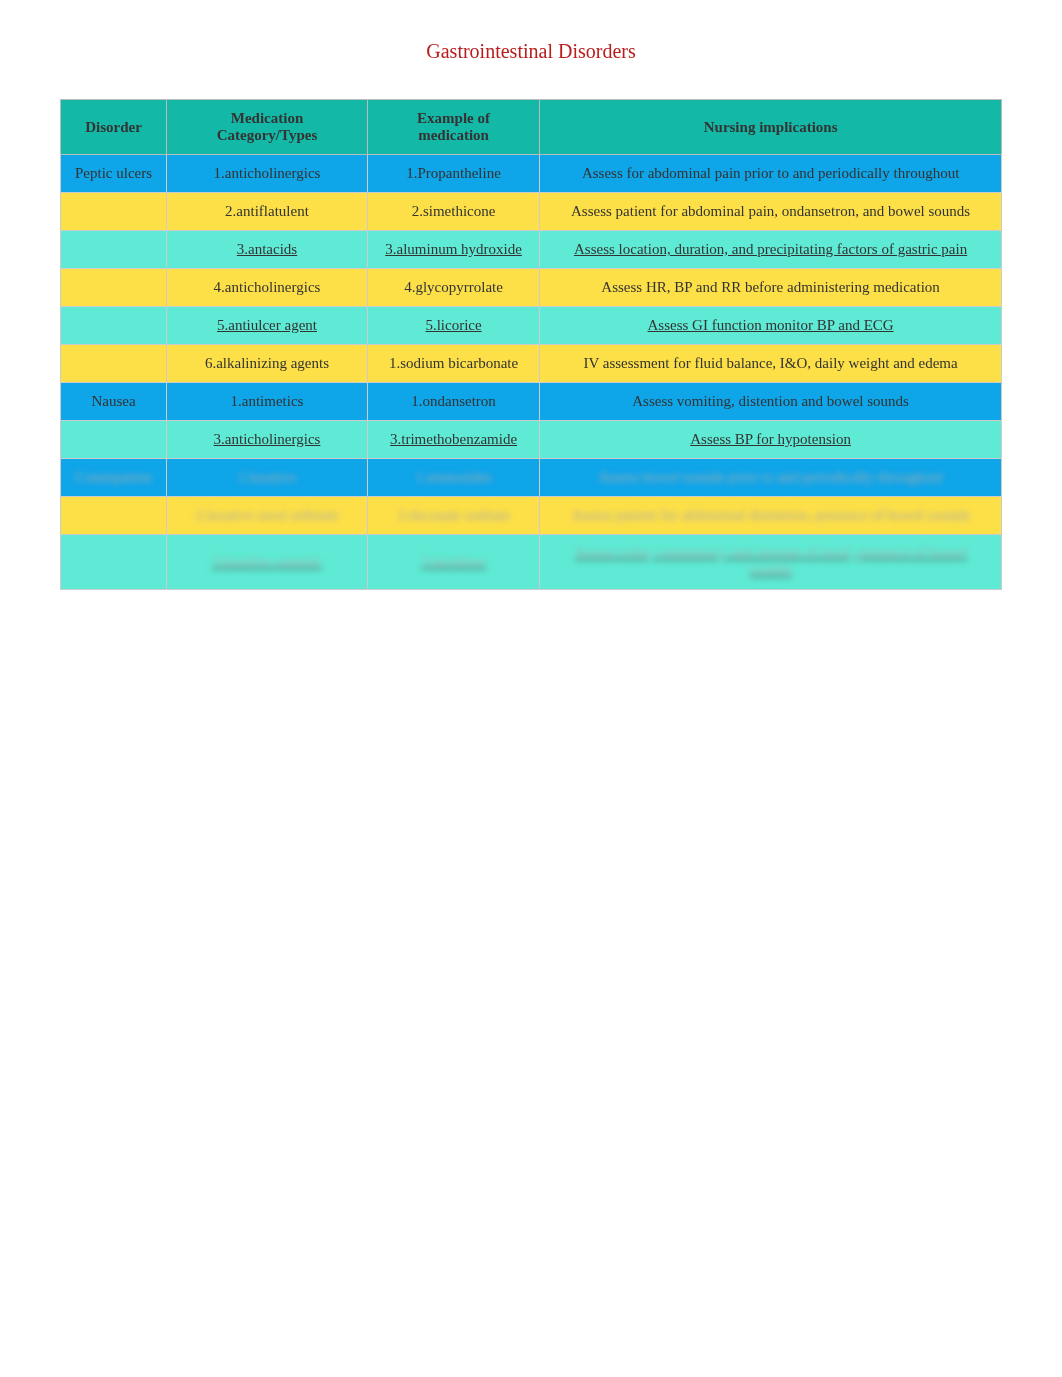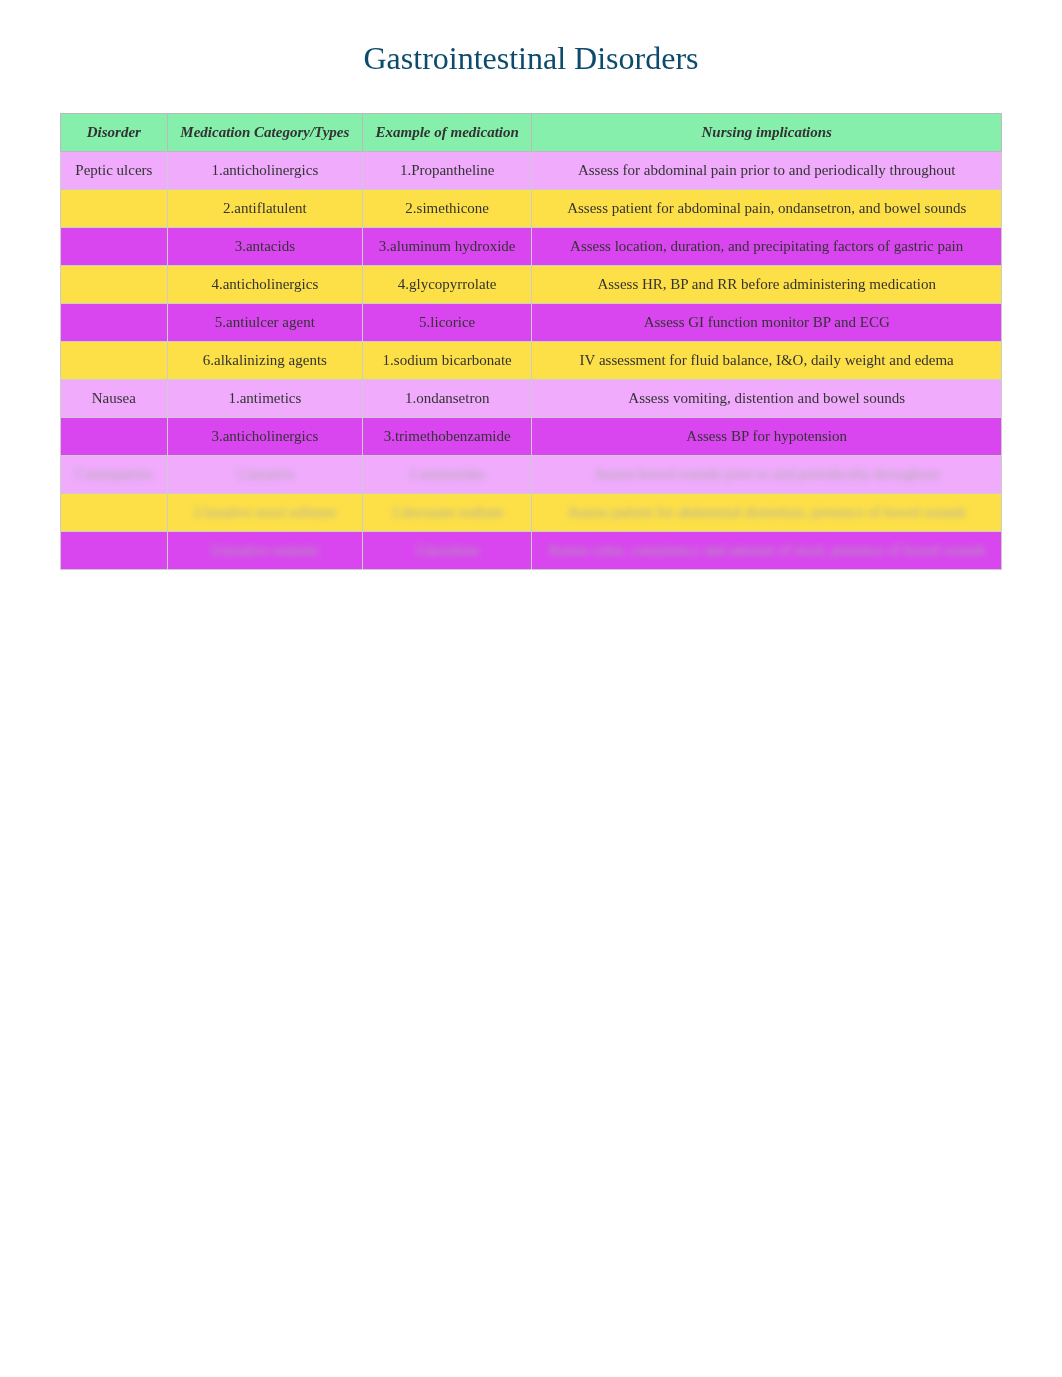--- a/index.html
+++ b/index.html
@@ -9,42 +9,41 @@
       color: #333;
       padding: 40px 60px;
       width: 1062px;
       min-height: 1377px;
     }
     .page-header {
       text-align: center;
       margin-bottom: 36px;
     }
     .page-title {
-      font-size: 32px;
+      font-size: 20px;
       font-weight: normal;
-      color: #0c4a6e;
+      color: #b91c1c;
     }
     .page-subtitle {
       font-size: 22px;
       font-weight: normal;
       color: #333;
     }
     .table-wrapper {
       width: 100%;
       border: 1px solid #ccc;
       border-collapse: collapse;
     }
     table {
       width: 100%;
       border-collapse: collapse;
       font-size: 15px;
     }
     thead tr {
-      background: #86efac;
-      font-style: italic;
+      background: #14b8a6;
     }
     th {
       border: 1px solid #bbb;
       padding: 10px 12px;
       text-align: center;
       font-weight: bold;
       font-size: 15px;
     }
     td {
       border: 1px solid #ccc;
@@ -61,24 +60,25 @@
     }
     .blurred {
       filter: blur(3px);
       color: #aaa;
       user-select: none;
     }
     tr.light-row {
       background: #fde047;
     }
     tr.shaded-row {
-      background: #d946ef;
+      background: #5eead4;
+      text-decoration: underline;
     }
     tr.white-row {
-      background: #f0abfc;
+      background: #0ea5e9;
       margin-top: 24px;
     }
   </style>
 </head>
 <body>
 
 <div class="page-header">
   <h1 class="page-title">Gastrointestinal Disorders</h1>
 </div>
 

